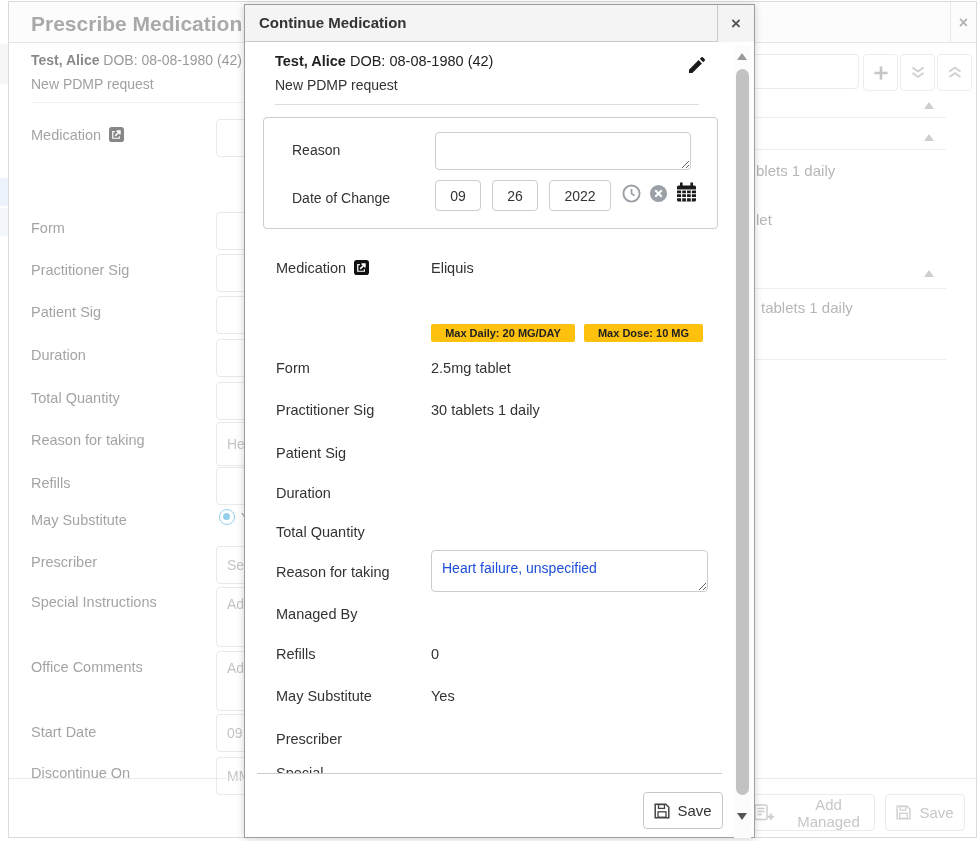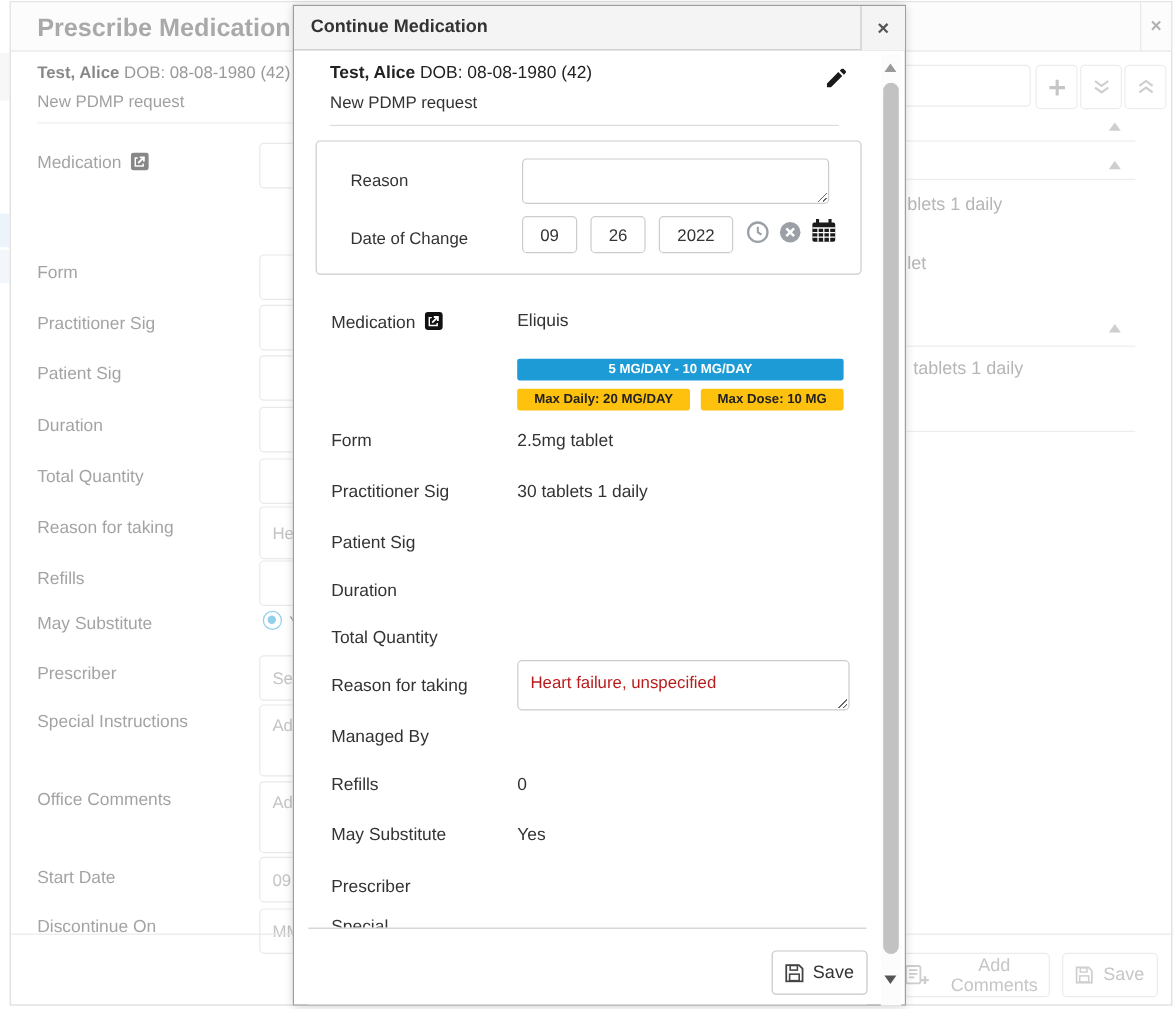--- a/index.html
+++ b/index.html
@@ -91,21 +91,21 @@
     text-align:center; font-family:inherit; font-size:14px; color:#333; }
   .m-date-ico { position:absolute; top:66px; cursor:pointer; line-height:0; }
 
   .m-lbl { position:absolute; left:31px; color:#333; font-size:14.5px; white-space:nowrap; }
   .m-val { position:absolute; left:186px; color:#333; font-size:14.5px; white-space:nowrap; }
   .badge { position:absolute; height:18px; font-size:11px; font-weight:bold; border-radius:2px;
     display:flex; align-items:center; justify-content:center; }
   .badge-blue { background:var(--badge-blue,#1d9bd7); color:#fff; }
   .badge-yellow { background:var(--badge-yellow,#fec10d); color:#222; }
   .m-rft-ta { position:absolute; left:186px; top:545px; width:277px; height:42px;
-    border:1px solid #ccc; border-radius:4px; font-family:inherit; font-size:14px; padding:9px 10px; color:#b91c1c; }
+    border:1px solid #ccc; border-radius:4px; font-family:inherit; font-size:14px; padding:9px 10px; color:#1d4ed8; }
   .m-clip { position:absolute; left:31px; top:760px; height:13px; overflow:hidden; color:#333; font-size:14.5px; }
 
   .m-footer { position:absolute; left:12px; bottom:0; width:465px; height:64px;
     border-top:1px solid #ccc; background:#fff; }
   .m-save {
     position:absolute; left:398px; top:787px; width:80px; height:37px;
     border:1px solid #c7c7c7; border-radius:4px; background:#fff; font-family:inherit; font-size:15px; color:#333;
     display:flex; align-items:center; justify-content:center; gap:7px; cursor:pointer;
   }
 
@@ -232,21 +232,21 @@
     <div class="rp-line" style="left:0;top:776px;width:969px;background:#d8d8d8;"></div>
 
     <button class="bg-footer-btn" style="left:744px;width:122px;">
       <span>
           <svg width="21" height="17" viewBox="0 0 21 17">
             <rect x="1" y="1" width="12" height="14.5" rx="1.5" fill="none" stroke="#9f9f9f" stroke-width="1.5"></rect>
             <path d="M3.5 4.5h7M3.5 7.5h7M3.5 10.5h4.5" stroke="#9f9f9f" stroke-width="1.4"></path>
             <path d="M16.8 9.5v6.5M13.5 12.8H20" stroke="#9f9f9f" stroke-width="2"></path>
           </svg>
         </span>
-      <span>Add Comments</span>
+      <span>Add Managed</span>
     </button>
     <button class="bg-footer-btn" style="left:876px;width:80px;">
       <span>
           <svg width="15" height="15" viewBox="0 0 16 16">
             <path fill="none" stroke="#9f9f9f" stroke-width="1.5" d="M1.2 1.2h10.6l3 3v10.6H1.2z"></path>
             <rect x="4" y="8.8" width="8" height="5.4" fill="none" stroke="#9f9f9f" stroke-width="1.3"></rect>
             <rect x="4.5" y="1.6" width="6" height="3.8" fill="none" stroke="#9f9f9f" stroke-width="1.3"></rect>
           </svg>
         </span>
       <span>Save</span>
@@ -311,21 +311,20 @@
       <svg width="15" height="15" viewBox="0 0 16 16">
           <rect width="16" height="16" rx="3" fill="#111"></rect>
           <path d="M6.6 9.4l4.8-4.8" stroke="#fff" stroke-width="1.7" fill="none"></path>
           <path d="M8 4.4h3.6V8" stroke="#fff" stroke-width="1.7" fill="none"></path>
           <path d="M11 9.8V12H4V5h2.2" stroke="#fff" stroke-width="1.3" fill="none"></path>
         </svg>
     </span>
   </div>
   <div class="m-val" style="top:255px;">Eliquis</div>
 
-  <div class="badge badge-blue" style="left:186px;top:294px;width:272px;">5 MG/DAY - 10 MG/DAY</div>
   <div class="badge badge-yellow" style="left:186px;top:319px;width:144px;">Max Daily: 20 MG/DAY</div>
   <div class="badge badge-yellow" style="left:339px;top:319px;width:119px;">Max Dose: 10 MG</div>
 
   <div class="m-lbl" style="top:355px;">Form</div>
   <div class="m-val" style="top:355px;">2.5mg tablet</div>
 
   <div class="m-lbl" style="top:397px;">Practitioner Sig</div>
   <div class="m-val" style="top:397px;">30 tablets 1 daily</div>
 
   <div class="m-lbl" style="top:440px;">Patient Sig</div>

